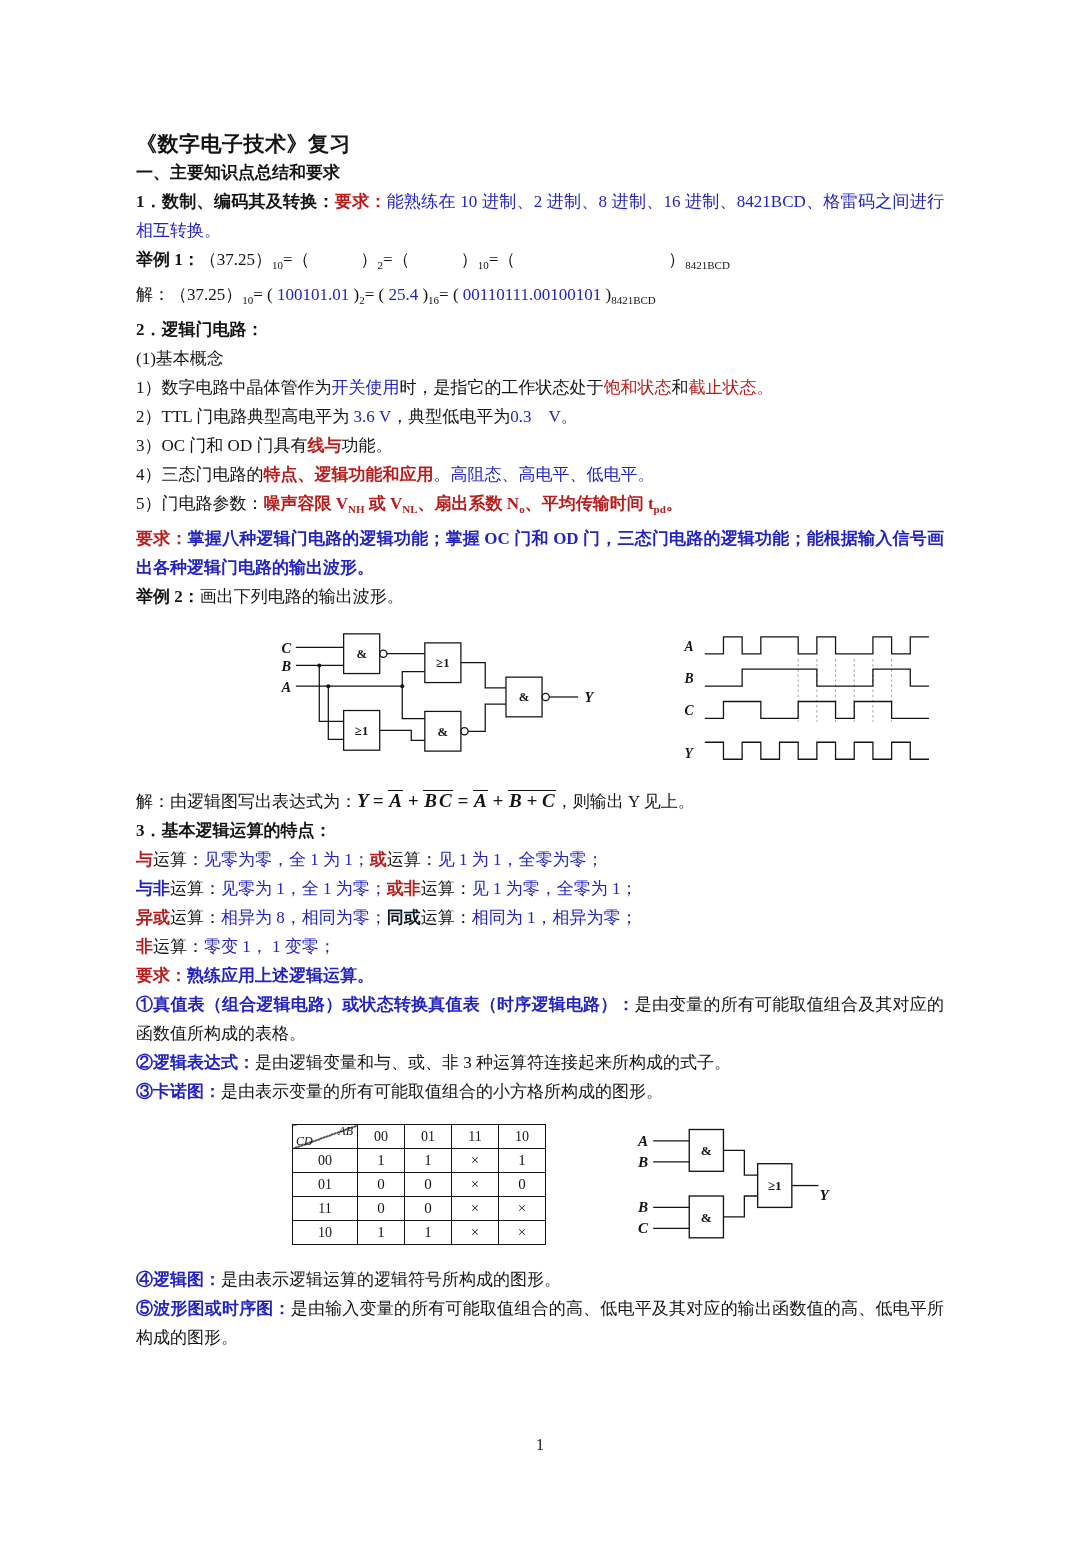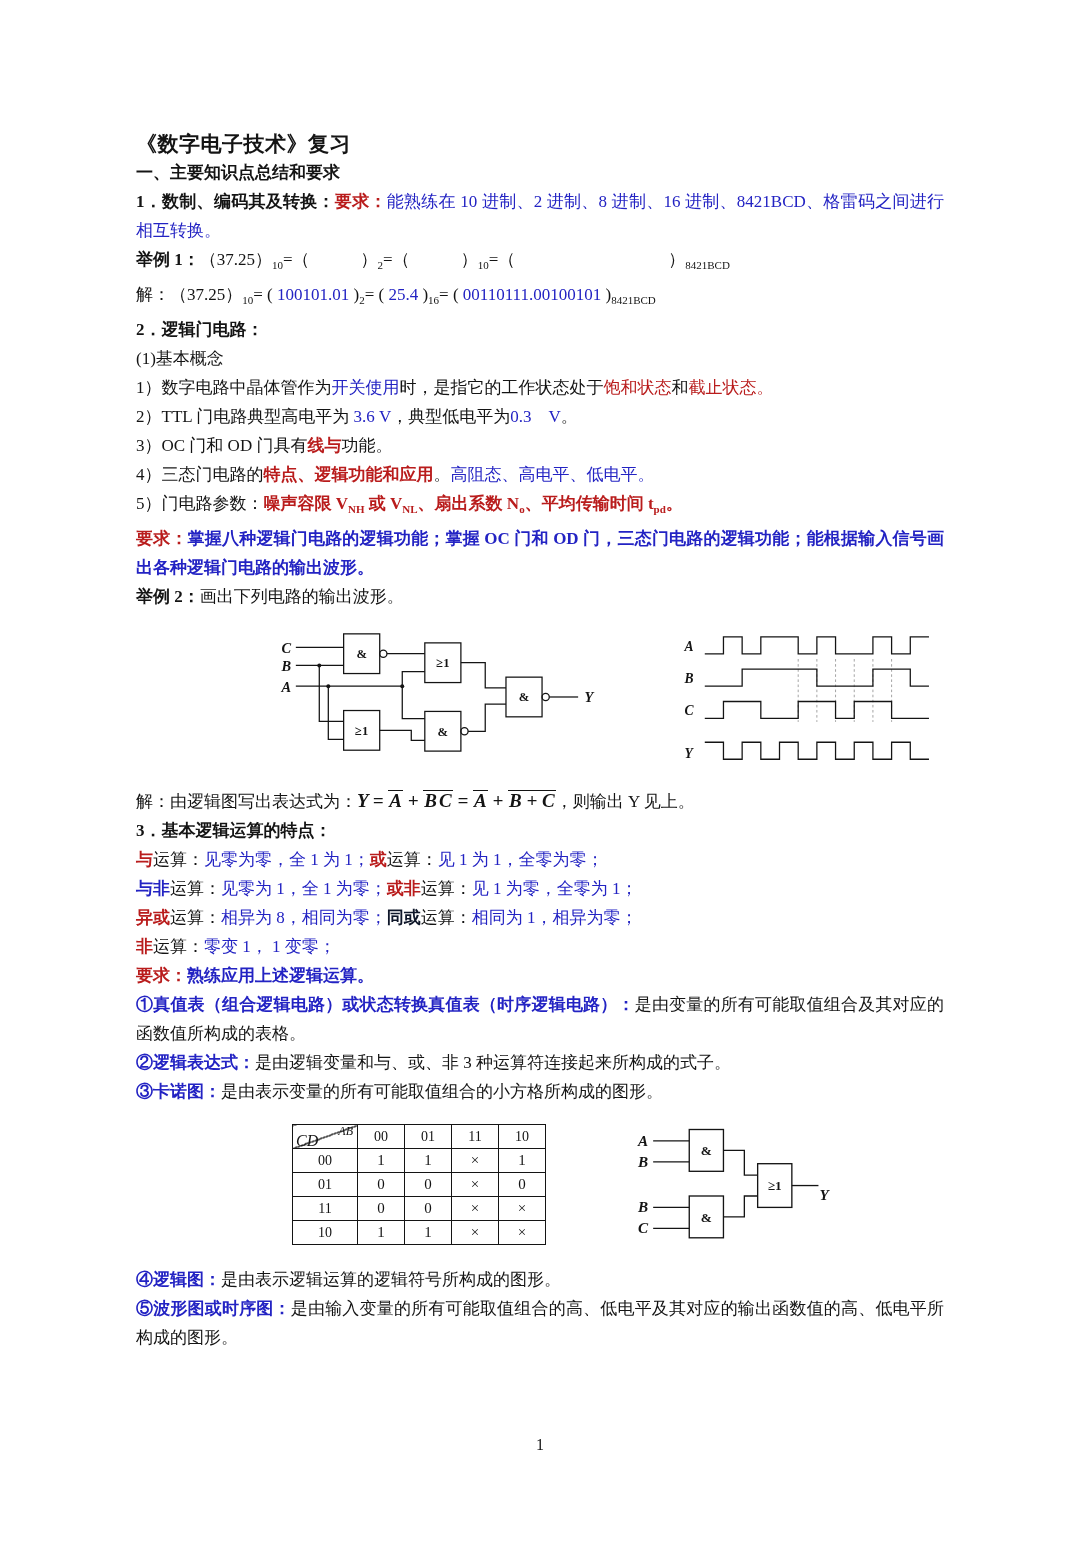--- a/index.html
+++ b/index.html
@@ -16,21 +16,21 @@
   .seg.sub{font-size:11px;vertical-align:-4px;letter-spacing:0;}
   .seg.formula{font-style:italic;font-weight:700;font-size:19px;font-family:"Liberation Serif",serif;}
   .seg.ov{display:inline-block;border-top:1.6px solid #141414;line-height:1.08;margin-top:-2px;padding:0 1px;}
   .fig-row1{display:flex;align-items:center;gap:44px;margin:12px 0 6px;padding-left:140px;}
   .fig-row2{display:flex;align-items:flex-start;gap:86px;margin:14px 0 12px;padding-left:156px;}
   table.kmap{border-collapse:collapse;font-size:15px;margin-top:4px;}
   table.kmap td{border:1px solid #141414;width:46px;height:23px;text-align:center;padding:0;}
   table.kmap td.kcorner{width:64px;position:relative;
       background-image:linear-gradient(to bottom right,transparent 48.5%,#141414 48.5%,#141414 51.5%,transparent 51.5%);}
   .kab{position:absolute;top:0;right:4px;font-size:12px;font-style:italic;line-height:12px;}
-  .kcd{position:absolute;bottom:1px;left:3px;font-size:16px;font-style:italic;line-height:12px;}
+  .kcd{position:absolute;bottom:1px;left:3px;font-size:12px;font-style:italic;line-height:12px;}
   table.kmap td.khead{font-size:14px;}
   .glabel text{font-family:"Liberation Serif",serif;font-weight:700;font-size:14px;fill:#141414;}
   .siglabel text{font-family:"Liberation Serif",serif;font-weight:700;font-style:italic;font-size:16px;fill:#141414;}
   .page-num{position:absolute;top:1436px;left:0;right:0;text-align:center;font-size:16px;}
 </style>
 </head>
 <body>
 
 <div class="page">
   <div class="content">

